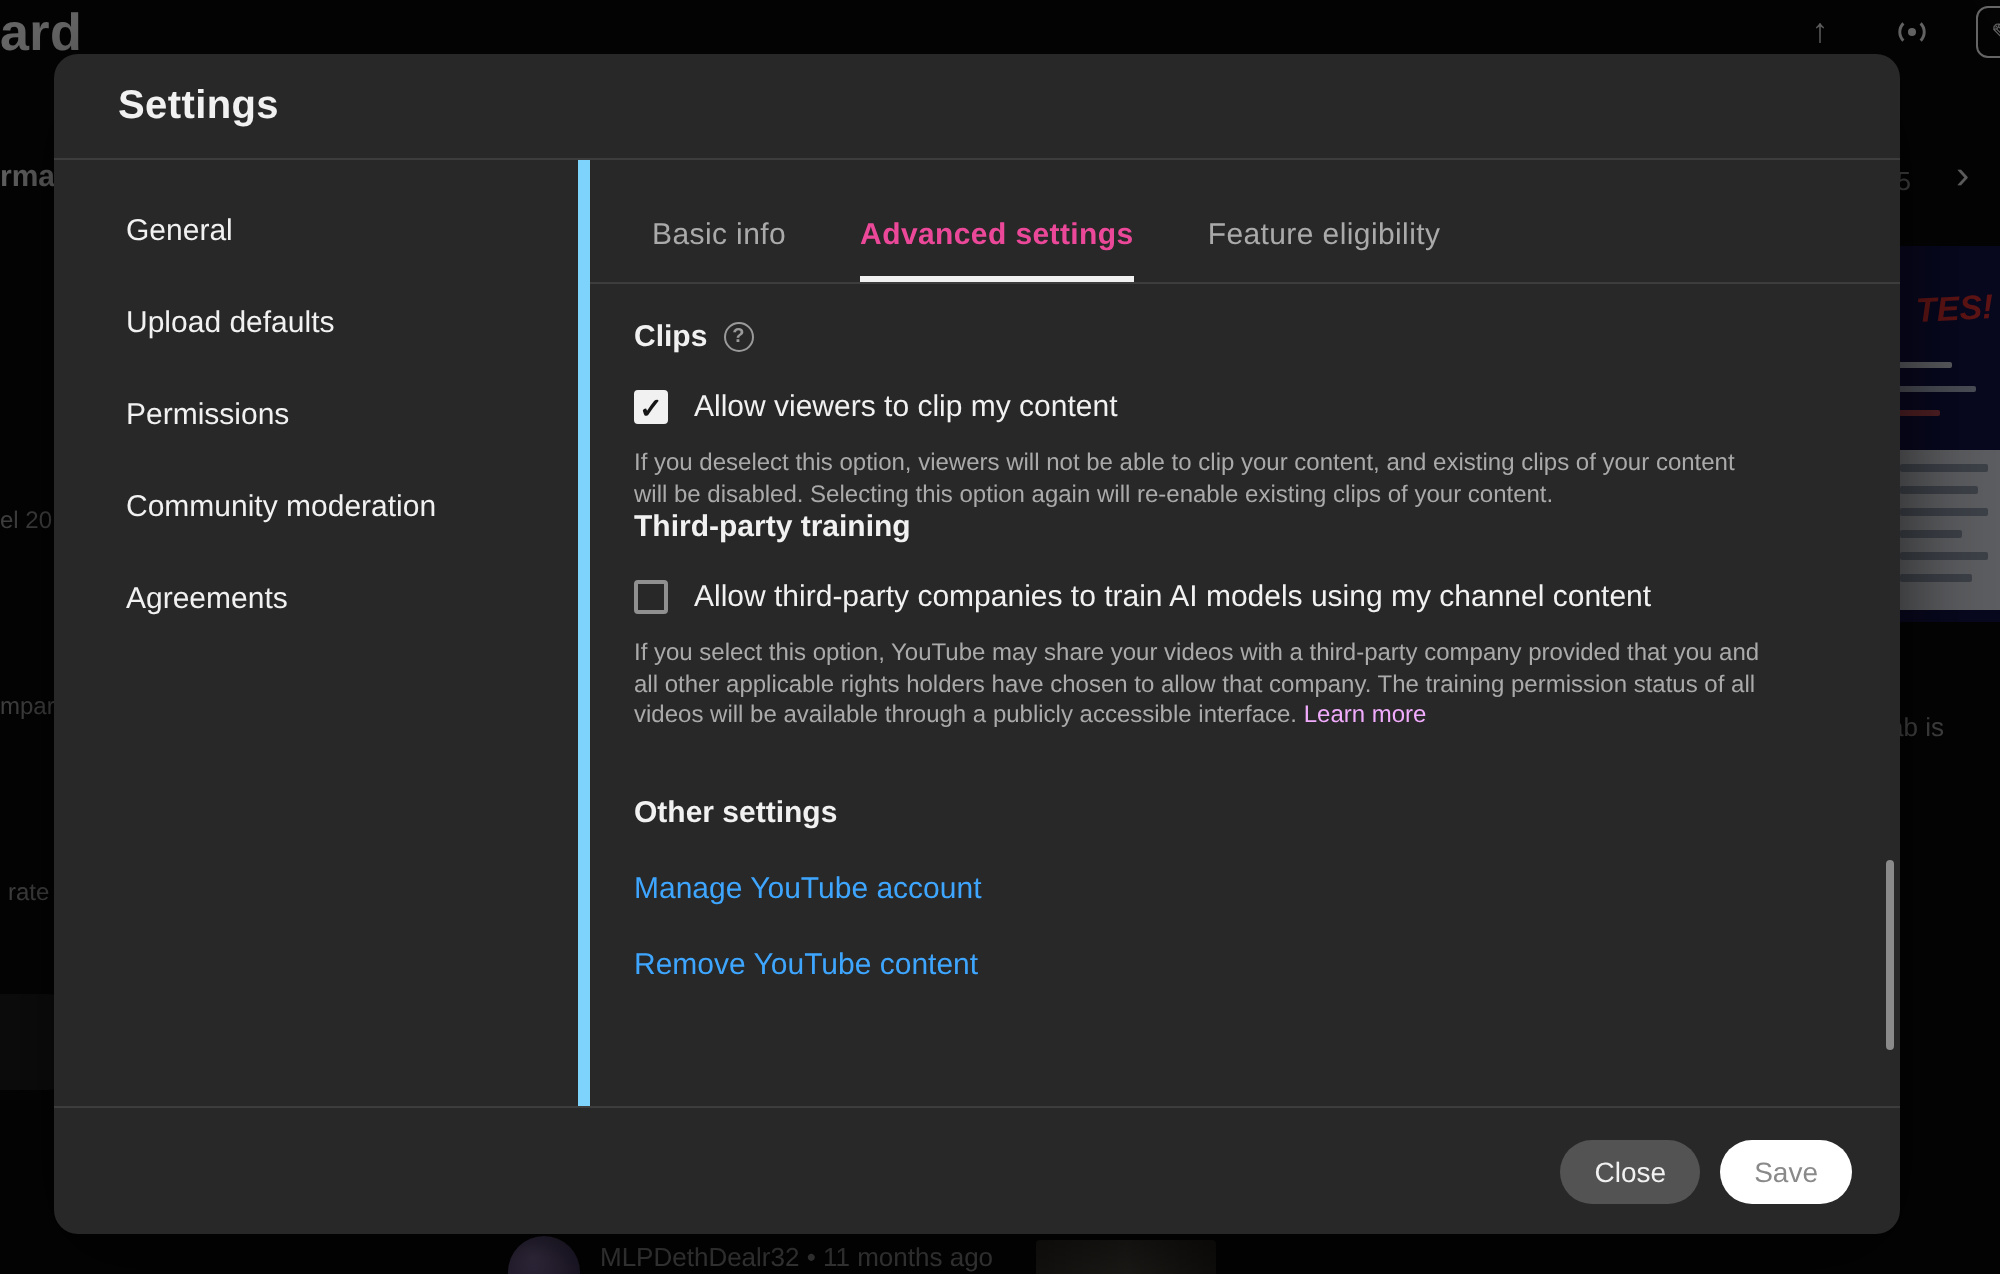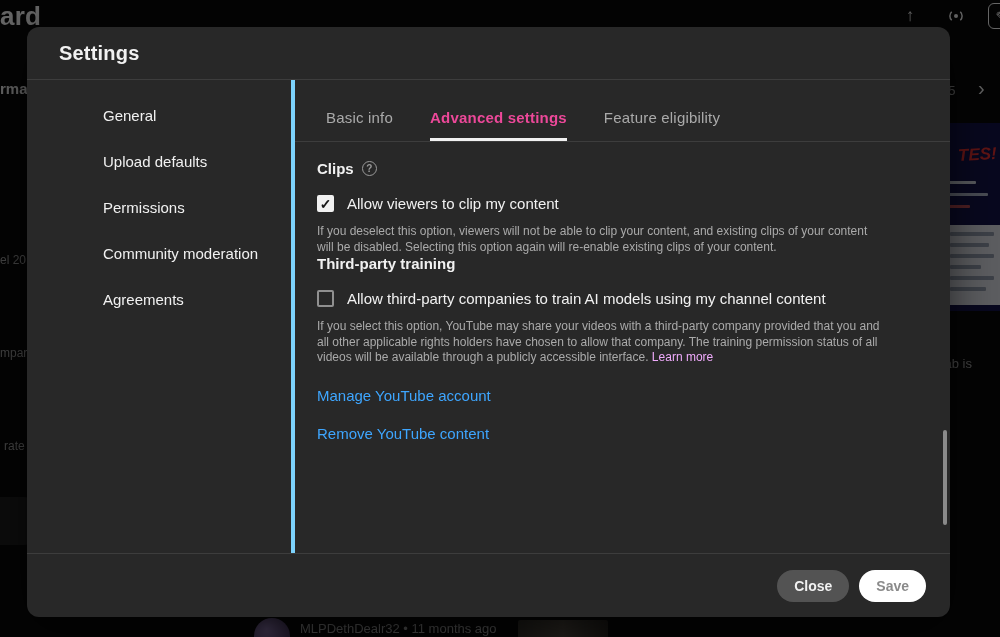--- a/index.html
+++ b/index.html
@@ -39,21 +39,21 @@
   .dialog {
     position:absolute; left:27px; top:27px; width:923px; height:590px; z-index:2;
     background:#282828; border-radius:12px; box-shadow:0 12px 48px rgba(0,0,0,.65);
     display:flex; flex-direction:column; overflow:hidden;
   }
   .dlg-header { height:53px; flex:0 0 53px; display:flex; align-items:center; padding:0 32px; border-bottom:1px solid #3d3d3d; }
   .dlg-title { color:#f1f1f1; font-size:20px; font-weight:700; letter-spacing:.2px; }
 
   .dlg-body { flex:1; display:flex; min-height:0; }
 
-  .sidebar { width:268px; flex:0 0 268px; border-right:4px solid #7dd3fc; padding-top:12px;padding-left:40px; }
+  .sidebar { width:268px; flex:0 0 268px; border-right:6px solid #7dd3fc; padding-top:12px; }
   .side-item {
     height:46px; display:flex; align-items:center;
     margin:0 11px 0 13px; padding-left:23px; border-radius:2px;
     color:#f1f1f1; font-size:15px; cursor:pointer;
   }
   .side-item.selected { background:#3e3e3e; }
 
   .content { flex:1; position:relative; min-width:0; display:flex; flex-direction:column; }
   .tabs { height:62px; flex:0 0 62px; display:flex; align-items:center; padding:14px 0 0 31px; gap:37px; border-bottom:1px solid #3d3d3d; }
   .tab { position:relative; height:100%; display:flex; align-items:center; font-size:15px; color:#aaa; cursor:pointer; letter-spacing:.2px; }
@@ -73,21 +73,21 @@
   .desc { margin-top:12px; max-width:570px; color:#aaa; font-size:12px; line-height:15.5px; }
   .desc a, .inline-link { color:#f0abfc; text-decoration:none; cursor:pointer; }
   .h-third { }
   .h-other { margin-top:32px; }
   .link-row { margin-top:21px; font-size:15px; color:#3ea6ff; cursor:pointer; }
 
   .scrollthumb { position:absolute; right:3px; top:288px; width:4px; height:95px; background:#8a8a8a; border-radius:2px; cursor:pointer; }
 
   .dlg-footer { height:64px; flex:0 0 64px; border-top:1px solid #3d3d3d;
                 display:flex; align-items:center; justify-content:flex-end; gap:10px; padding-right:24px; }
-  .btn { height:32px; padding:0 17px; border:none; border-radius:16px; font-size:14px; font-weight:700;
+  .btn { height:32px; padding:0 17px; border:none; border-radius:16px; font-size:14px; font-weight:400;
          font-family:"Liberation Sans", sans-serif; cursor:pointer; }
   .btn-close { background:#535353; color:#f1f1f1; }
   .btn-save { background:#ffffff; color:#8a8a8a; cursor:default; }
 </style>
 </head>
 <body>
 
 <div class="stage">
 
   <div class="bg">
@@ -188,20 +188,23 @@
             <span>Third-party training</span>
           </div>
           <div class="cb-row">
             <span class="cb"></span>
             <span class="cb-label">Allow third-party companies to train AI models using my channel content</span>
           </div>
           <div class="desc" style="max-width:566px;">
             <span>If you select this option, YouTube may share your videos with a third-party company provided that you and all other applicable rights holders have chosen to allow that company. The training permission status of all videos will be available through a publicly accessible interface. </span><span class="inline-link">Learn more</span>
           </div>
 
+          <div class="sec-heading h-other">
+            <span>Other settings</span>
+          </div>
           <div class="link-row">Manage YouTube account</div>
           <div class="link-row">Remove YouTube content</div>
 
           <div class="scrollthumb"></div>
         </div>
       </div>
     </div>
 
     <div class="dlg-footer">
       <button class="btn btn-close">Close</button>

